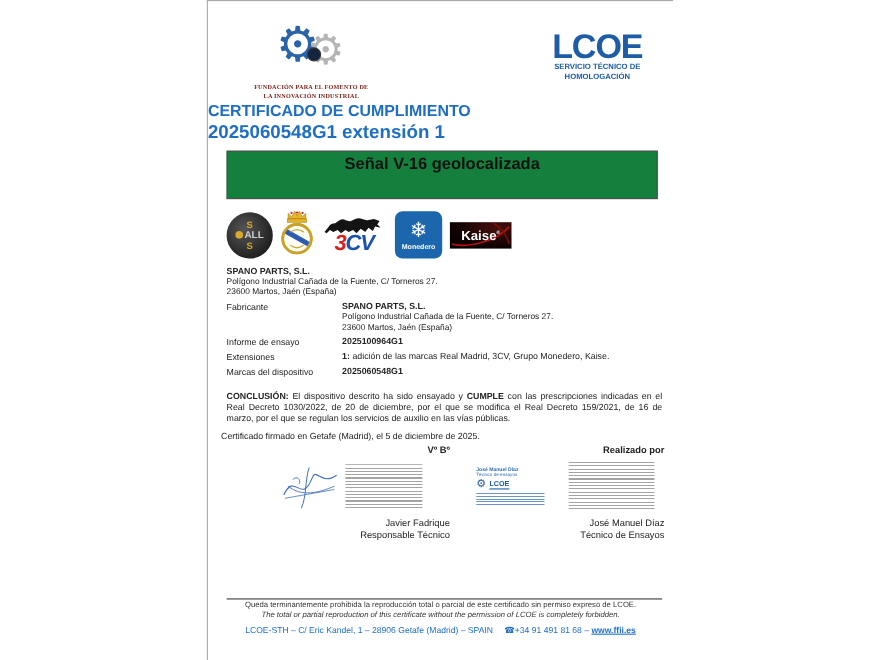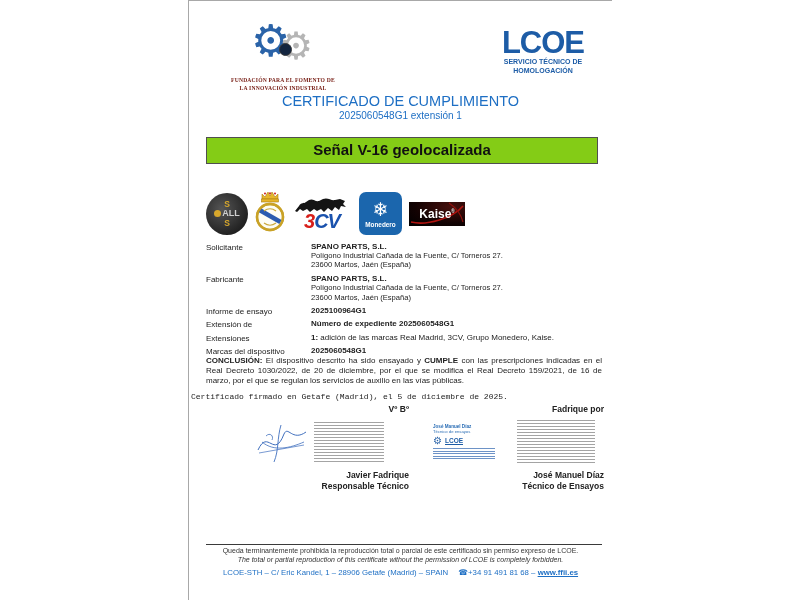--- a/index.html
+++ b/index.html
@@ -15,27 +15,27 @@
   .gear-gray { position:absolute; left:76px; top:0px; font-size:38px; line-height:1; color:#b5b5b5; }
   .gear-hub  { position:absolute; left:76px; top:16px; width:13px; height:13px; border-radius:50%;
                background:#13253f; border:1px solid #3a3a3a; }
   .ffii-text { margin-top:2px; font-family:"Liberation Serif", serif; font-weight:bold;
                font-size:5.6px; line-height:1.35; color:#7a2219; letter-spacing:.2px; }
   .lcoe { position:absolute; left:292px; top:28px; width:124px; text-align:center; color:#1d5ca6; }
   .lcoe-name { font-size:31px; font-weight:800; letter-spacing:-1px; line-height:.9; }
   .lcoe-sub { font-size:7px; font-weight:bold; line-height:1.3; }
 
   
-  .doc-title { position:absolute; left:0; top:92px; width:100%; text-align:center; color:#1e6fc4; font-weight:normal; }
+  .doc-title { position:absolute; left:0; top:92px; width:100%; color:#1e6fc4; font-weight:bold; }
   .doc-title .t1 { font-size:14.5px; }
-  .doc-title .t2 { font-size:10px; margin-top:1px; }
+  .doc-title .t2 { font-size:17px; margin-top:1px; }
 
   
   .product-box { position:absolute; left:17px; top:136px; width:392px; border:1px solid #4f4f4f;
-                 padding:3px 8px 5px; text-align:center; background:#84cc16; }
+                 padding:3px 8px 22px; text-align:center; background:#15803d; }
   .pb-title { font-size:15px; font-weight:bold; color:#111; }
   .pb-sub { font-size:7.3px; font-weight:bold; color:#222; line-height:1.3; margin-top:2px; }
 
   
   .info { position:absolute; left:17px; top:190px; width:396px; font-size:8px; color:#222; }
   .row { display:flex; margin-bottom:3.5px; }
   .lbl { width:105px; flex:none; padding-top:1px; }
   .val { flex:1; }
   .b { font-weight:bold; }
   .addr { font-size:7.6px; line-height:1.3; }
@@ -63,37 +63,37 @@
   .kaise { width:56px; height:24px; flex:none; position:relative; overflow:hidden;
            background:radial-gradient(ellipse at 75% 20%, #46100d 0%, #120202 60%, #000 100%);
            display:flex; align-items:center; justify-content:center; }
   .kaise .klabel { color:#fff; font-weight:800; font-size:12px; letter-spacing:0; position:relative; z-index:2; }
   .kaise .reg { color:#fff; font-size:4.5px; vertical-align:super; }
   .kaise svg { position:absolute; left:0; top:0; z-index:1; }
 
   
   .conclusion { position:absolute; left:17px; top:355px; width:396px; font-size:8px; line-height:1.24;
                 text-align:justify; color:#222; }
-  .signed { position:absolute; left:2px; top:391px; width:396px; font-size:8px; color:#222;font-family:Liberation Mono, monospace; }
+  .signed { position:absolute; left:12px; top:391px; width:396px; font-size:8px; color:#222; }
 
   
   .sigcol { position:absolute; top:403px; width:180px; text-align:right; color:#222; }
   .sig-left { left:40px; }
   .sig-right { left:235px; }
   .sig-head { font-size:8.5px; font-weight:bold; }
   .sig-area { height:50px; margin-top:3px; display:flex; align-items:center; justify-content:center; gap:4px; }
   .blurlines { background:repeating-linear-gradient(to bottom, rgba(125,125,125,.7) 0 1px, transparent 1px 3px); }
   .blurlines-blue { background:repeating-linear-gradient(to bottom, rgba(60,110,180,.75) 0 1px, transparent 1px 2.6px); }
   .stamp { display:flex; flex-direction:column; align-items:flex-start; width:80px; }
   .stamp .sname { font-size:4.6px; font-weight:bold; color:#2a6db5; line-height:1.2; }
   .stamp .srole { font-size:4.2px; color:#2a6db5; line-height:1.2; }
   .stamp .srow { display:flex; align-items:center; gap:3px; margin:2px 0; }
   .stamp .sgear { font-size:10px; color:#2a63a8; line-height:1; }
   .stamp .slcoe { font-size:6.5px; font-weight:800; color:#1d5ca6; border-bottom:1px solid #1d5ca6; }
-  .sig-names { margin-top:3px; font-size:8.5px; font-weight:bold; line-height:1.3; }
+  .sig-names { margin-top:3px; font-size:8.5px; font-weight:normal; line-height:1.3; }
 
   
   .footer-rule { position:absolute; left:17px; top:543px; width:396px; border-top:1px solid #3a3a3a; }
   .f1 { position:absolute; left:0; top:546px; width:100%; text-align:center; font-size:7px; color:#333; }
   .f2 { position:absolute; left:0; top:555px; width:100%; text-align:center; font-size:7px; font-style:italic; color:#333; }
   .contact { position:absolute; left:0; top:567px; width:100%; text-align:center; font-size:7.8px; color:#1e6fc4; }
   .contact .phone-block { margin-left:8px; }
   .contact a.web { color:#1e6fc4; text-decoration:underline; font-weight:bold; cursor:pointer; }
 </style>
 </head>
@@ -172,21 +172,20 @@
               <path d="M2 20 C18 24 44 16 54 4" stroke="#b01410" stroke-width="1.6" fill="none"></path>
               <path d="M40 1 C46 5 52 12 54 20" stroke="#8e100c" stroke-width="1.2" fill="none"></path>
             </svg>
             <span class="klabel"><span>Kaise</span><span class="reg">®</span></span>
           </div>
         </div>
       </div>
 
 
       <div class="row">
-        <div class="lbl">Solicitante</div>
         <div class="val">
           <div class="b">SPANO PARTS, S.L.</div>
           <div class="addr">Polígono Industrial Cañada de la Fuente, C/ Torneros 27.</div>
           <div class="addr">23600 Martos, Jaén (España)</div>
         </div>
       </div>
 
       <div class="row">
         <div class="lbl">Fabricante</div>
         <div class="val">
@@ -194,24 +193,20 @@
           <div class="addr">Polígono Industrial Cañada de la Fuente, C/ Torneros 27.</div>
           <div class="addr">23600 Martos, Jaén (España)</div>
         </div>
       </div>
 
       <div class="row">
         <div class="lbl">Informe de ensayo</div>
         <div class="val b">2025100964G1</div>
       </div>
 
-      <div class="row">
-        <div class="lbl">Extensión de</div>
-        <div class="val b">Número de expediente 2025060548G1</div>
-      </div>
 
       <div class="row">
         <div class="lbl">Extensiones</div>
         <div class="val"><span class="b">1:</span><span> adición de las marcas Real Madrid, 3CV, Grupo Monedero, Kaise.</span></div>
       </div>
 
       <div class="row">
         <div class="lbl">Marcas del dispositivo</div>
         <div class="val b">2025060548G1</div>
       </div>
@@ -235,21 +230,21 @@
         </svg>
         <div class="blurlines" style="width:70px;height:40px;"></div>
       </div>
       <div class="sig-names">
         <div>Javier Fadrique</div>
         <div>Responsable Técnico</div>
       </div>
     </div>
 
     <div class="sigcol sig-right">
-      <div class="sig-head">Fadrique por</div>
+      <div class="sig-head">Realizado por</div>
       <div class="sig-area">
         <div class="stamp">
           <span class="sname">José Manuel Díaz</span>
           <span class="srole">Técnico de ensayos</span>
           <span class="srow">
             <span class="sgear">⚙</span>
             <span class="slcoe">LCOE</span>
           </span>
           <span class="blurlines-blue" style="width:62px;height:12px;"></span>
         </div>

